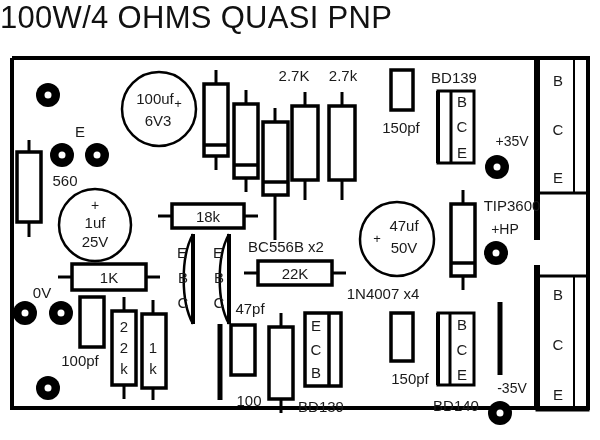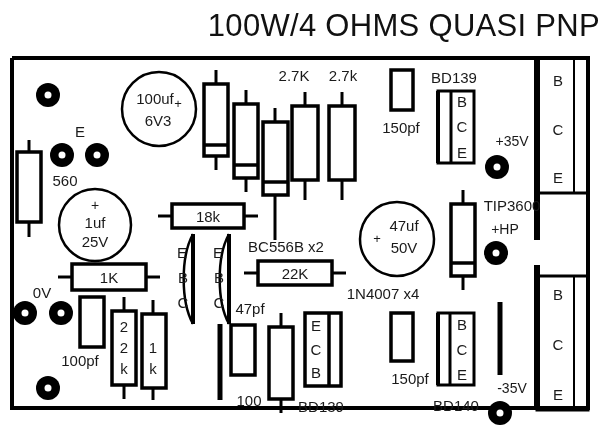--- a/index.html
+++ b/index.html
@@ -1,17 +1,17 @@
 <!DOCTYPE html>
 <html><head>
 <meta charset="utf-8">
 <style>
   html, body { margin:0; padding:0; background:#fff; }
   body { width:600px; height:440px; position:relative; overflow:hidden; font-family:"Liberation Sans", sans-serif; color:#111; }
-  #title { position:absolute; left:0; top:8px; width:600px; text-align:right; font-size:31px; letter-spacing:0.3px; color:#111; }
+  #title { position:absolute; left:0; top:0; width:600px; text-align:left; font-size:31px; letter-spacing:0.3px; color:#111; }
   svg { position:absolute; left:0; top:0; }
   .lbl { font-family:"Liberation Sans", sans-serif; fill:#1a1a1a; }
 </style>
 </head>
 <body>
 
 <div id="title">100W/4 OHMS QUASI PNP</div>
 
 <svg width="600" height="440" viewBox="0 0 600 440">
 

